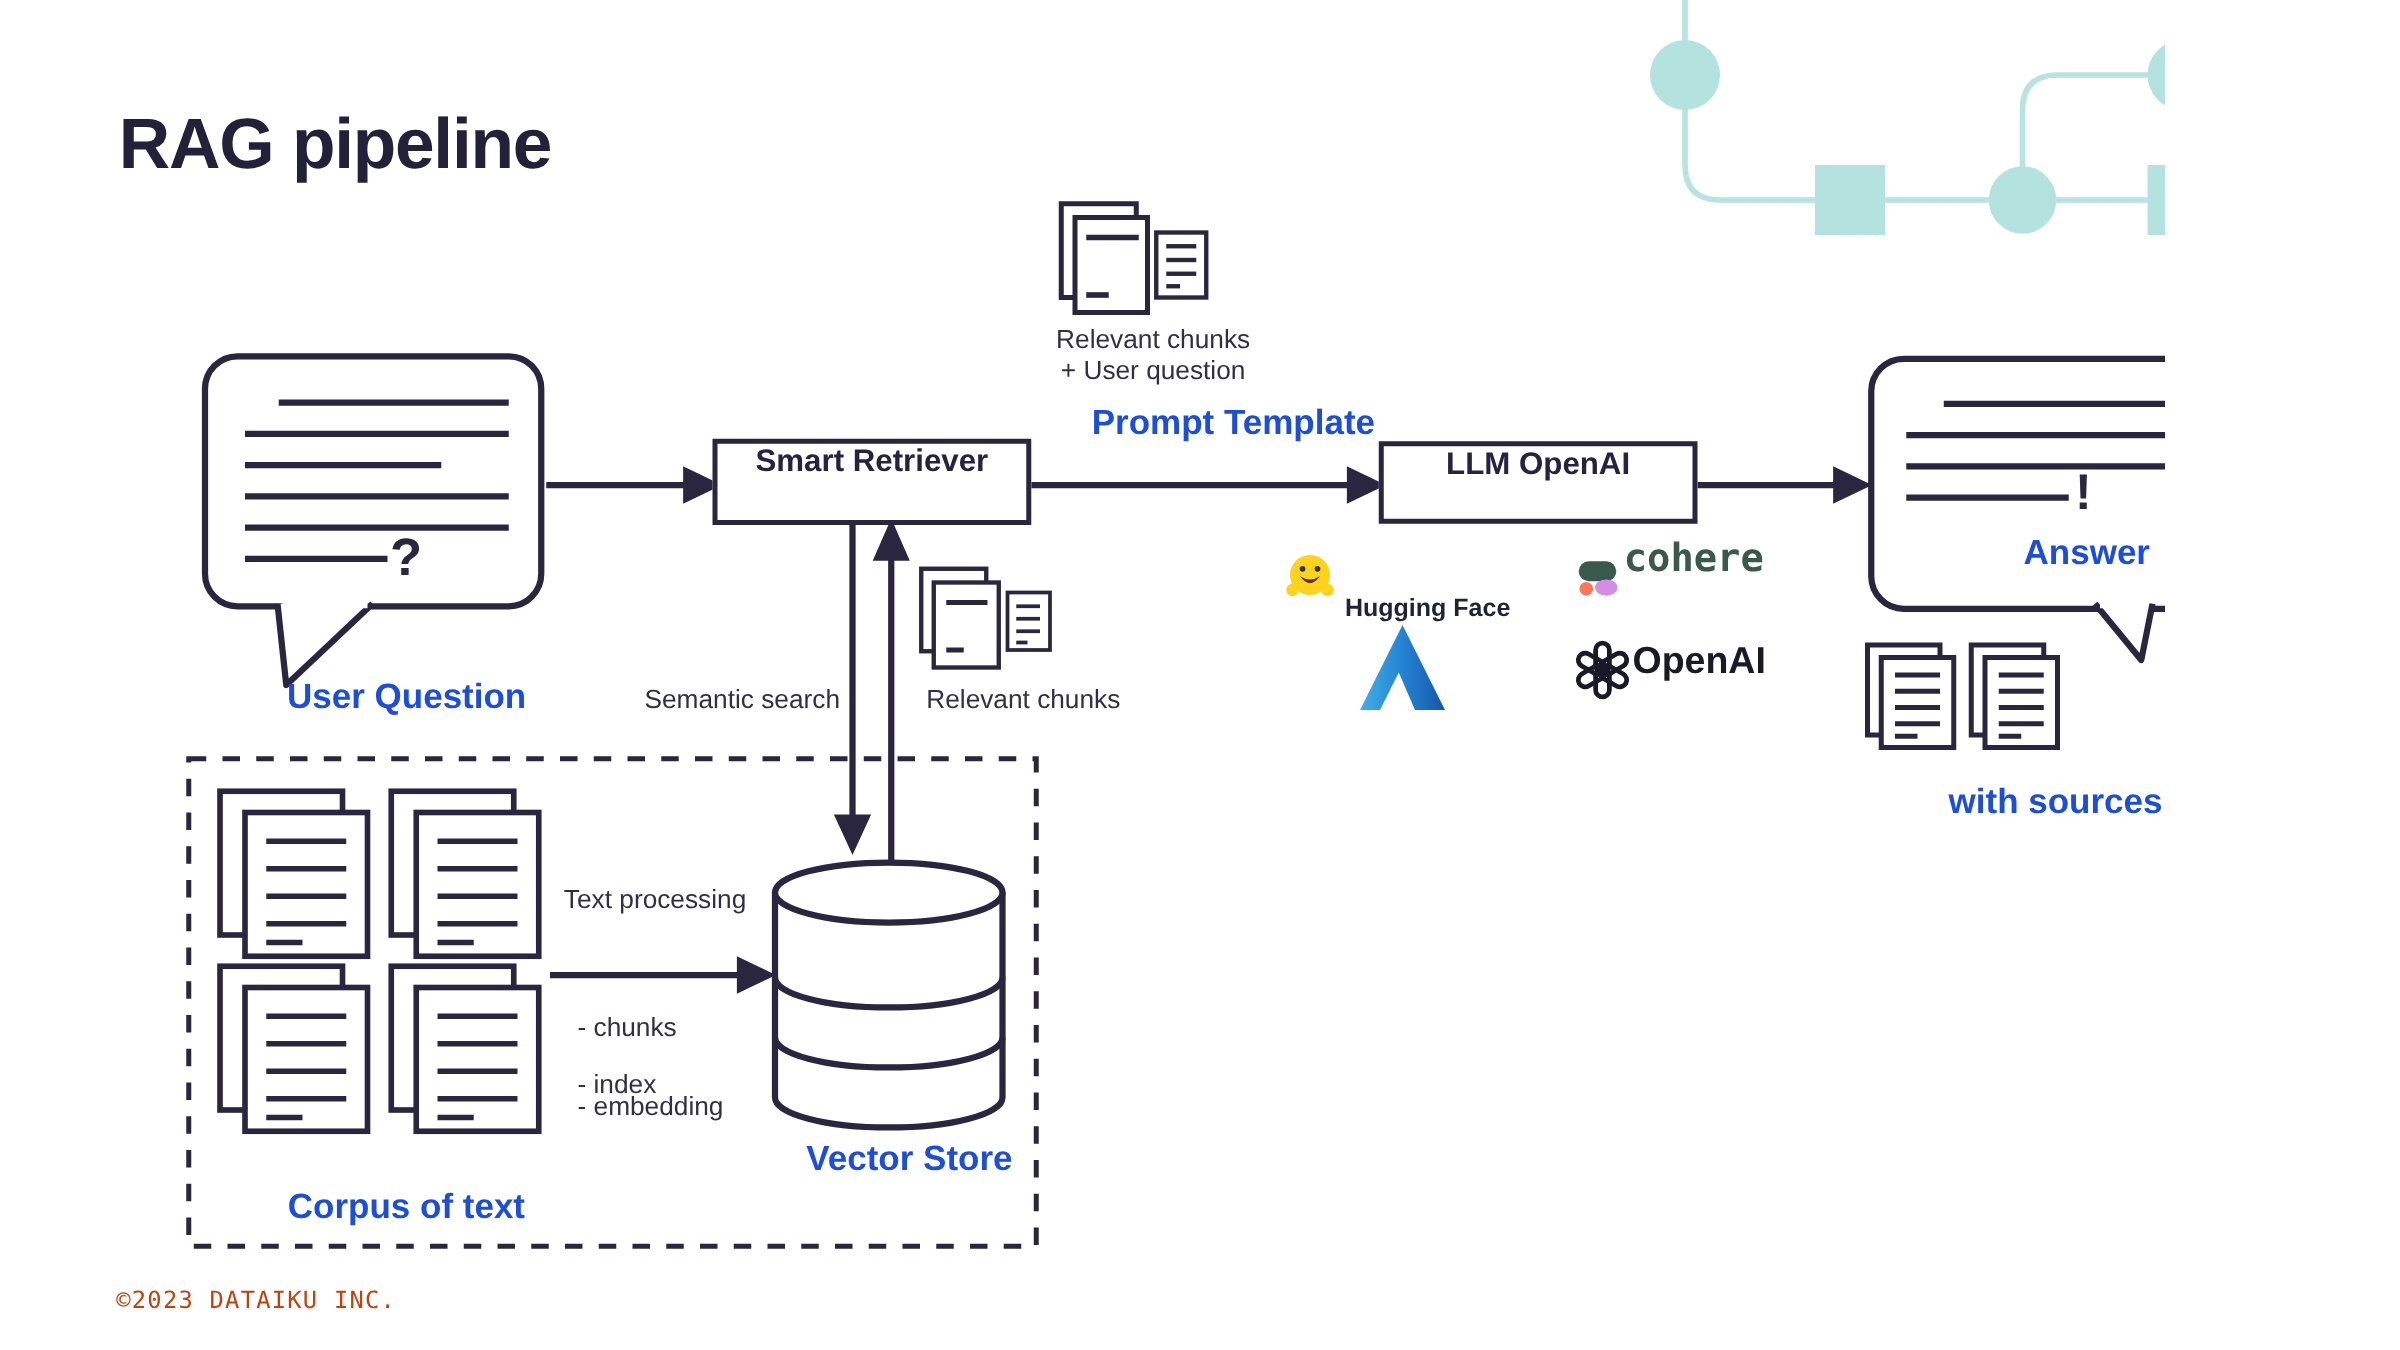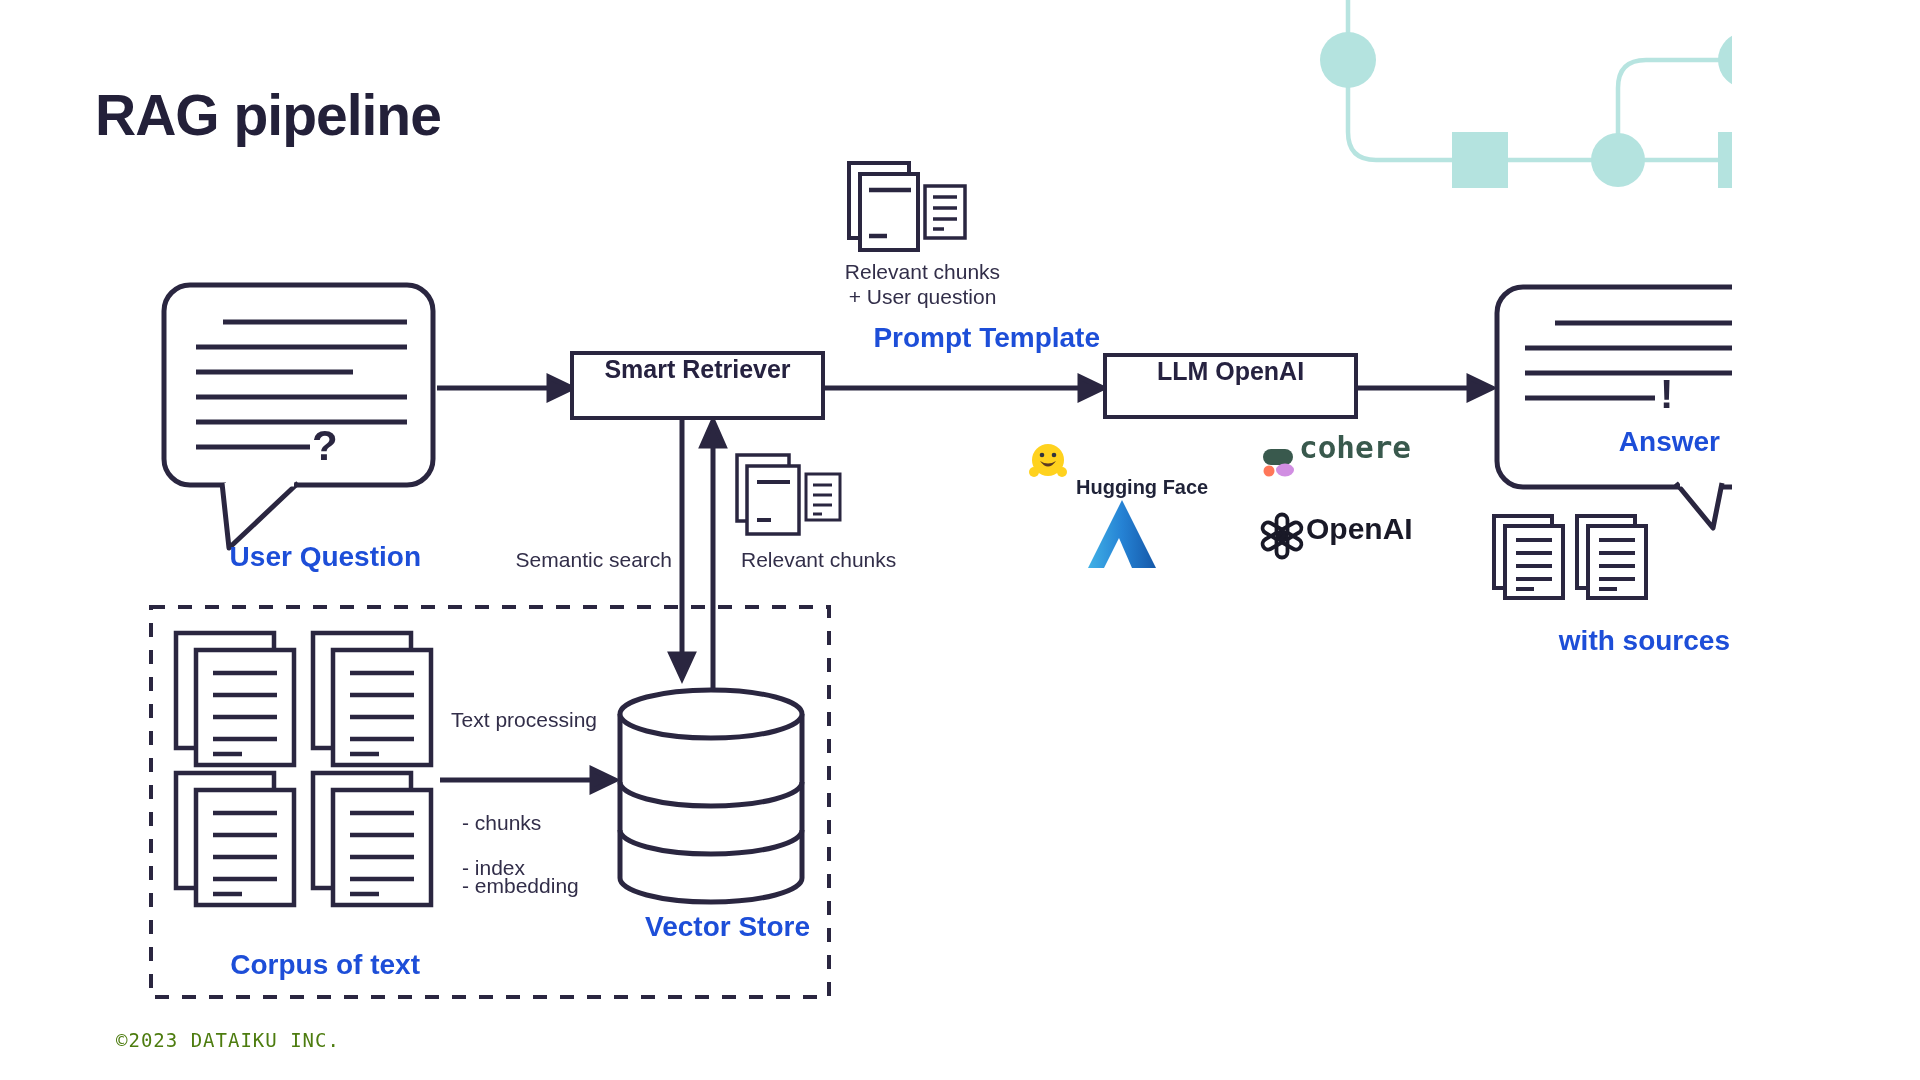--- a/index.html
+++ b/index.html
@@ -8,21 +8,21 @@
   .stage svg.art{position:absolute;left:0;top:0;}
   .txt{position:absolute;white-space:nowrap;color:#302C47;}
   .title{left:95px;top:82px;font-size:57px;font-weight:800;letter-spacing:-1px;color:#232039;}
   .node-label{font-weight:700;font-size:28px;color:#1d4ed8;text-align:right;}
   .small-label{font-size:21px;color:#322E49;}
   .node-box{position:absolute;box-sizing:border-box;border:4px solid #2A2640;background:#fff;
             display:flex;align-items:flex-start;justify-content:center;
             font-size:25px;font-weight:700;color:#262240;}
   .glyph{position:absolute;font-weight:700;color:#2A2640;}
   .copyright{left:93px;top:1029px;font-family:"DejaVu Sans Mono", monospace;
-             font-size:19px;letter-spacing:1px;color:#4d7c0f;margin-left:23px;}
+             font-size:19px;letter-spacing:1px;color:#c2410c;}
   .hf-text{left:1076px;top:448px;font-size:20px;font-weight:800;color:#1F2238;margin-top:28px;}
   .cohere-text{left:1299px;top:429px;font-family:"DejaVu Sans Mono", monospace;
                font-size:31px;font-weight:700;letter-spacing:0px;color:#39594D;}
   .openai-text{left:1306px;top:512px;font-size:30px;font-weight:800;color:#191927;}
 </style>
 </head>
 <body>
 
 <div class="stage">
 

